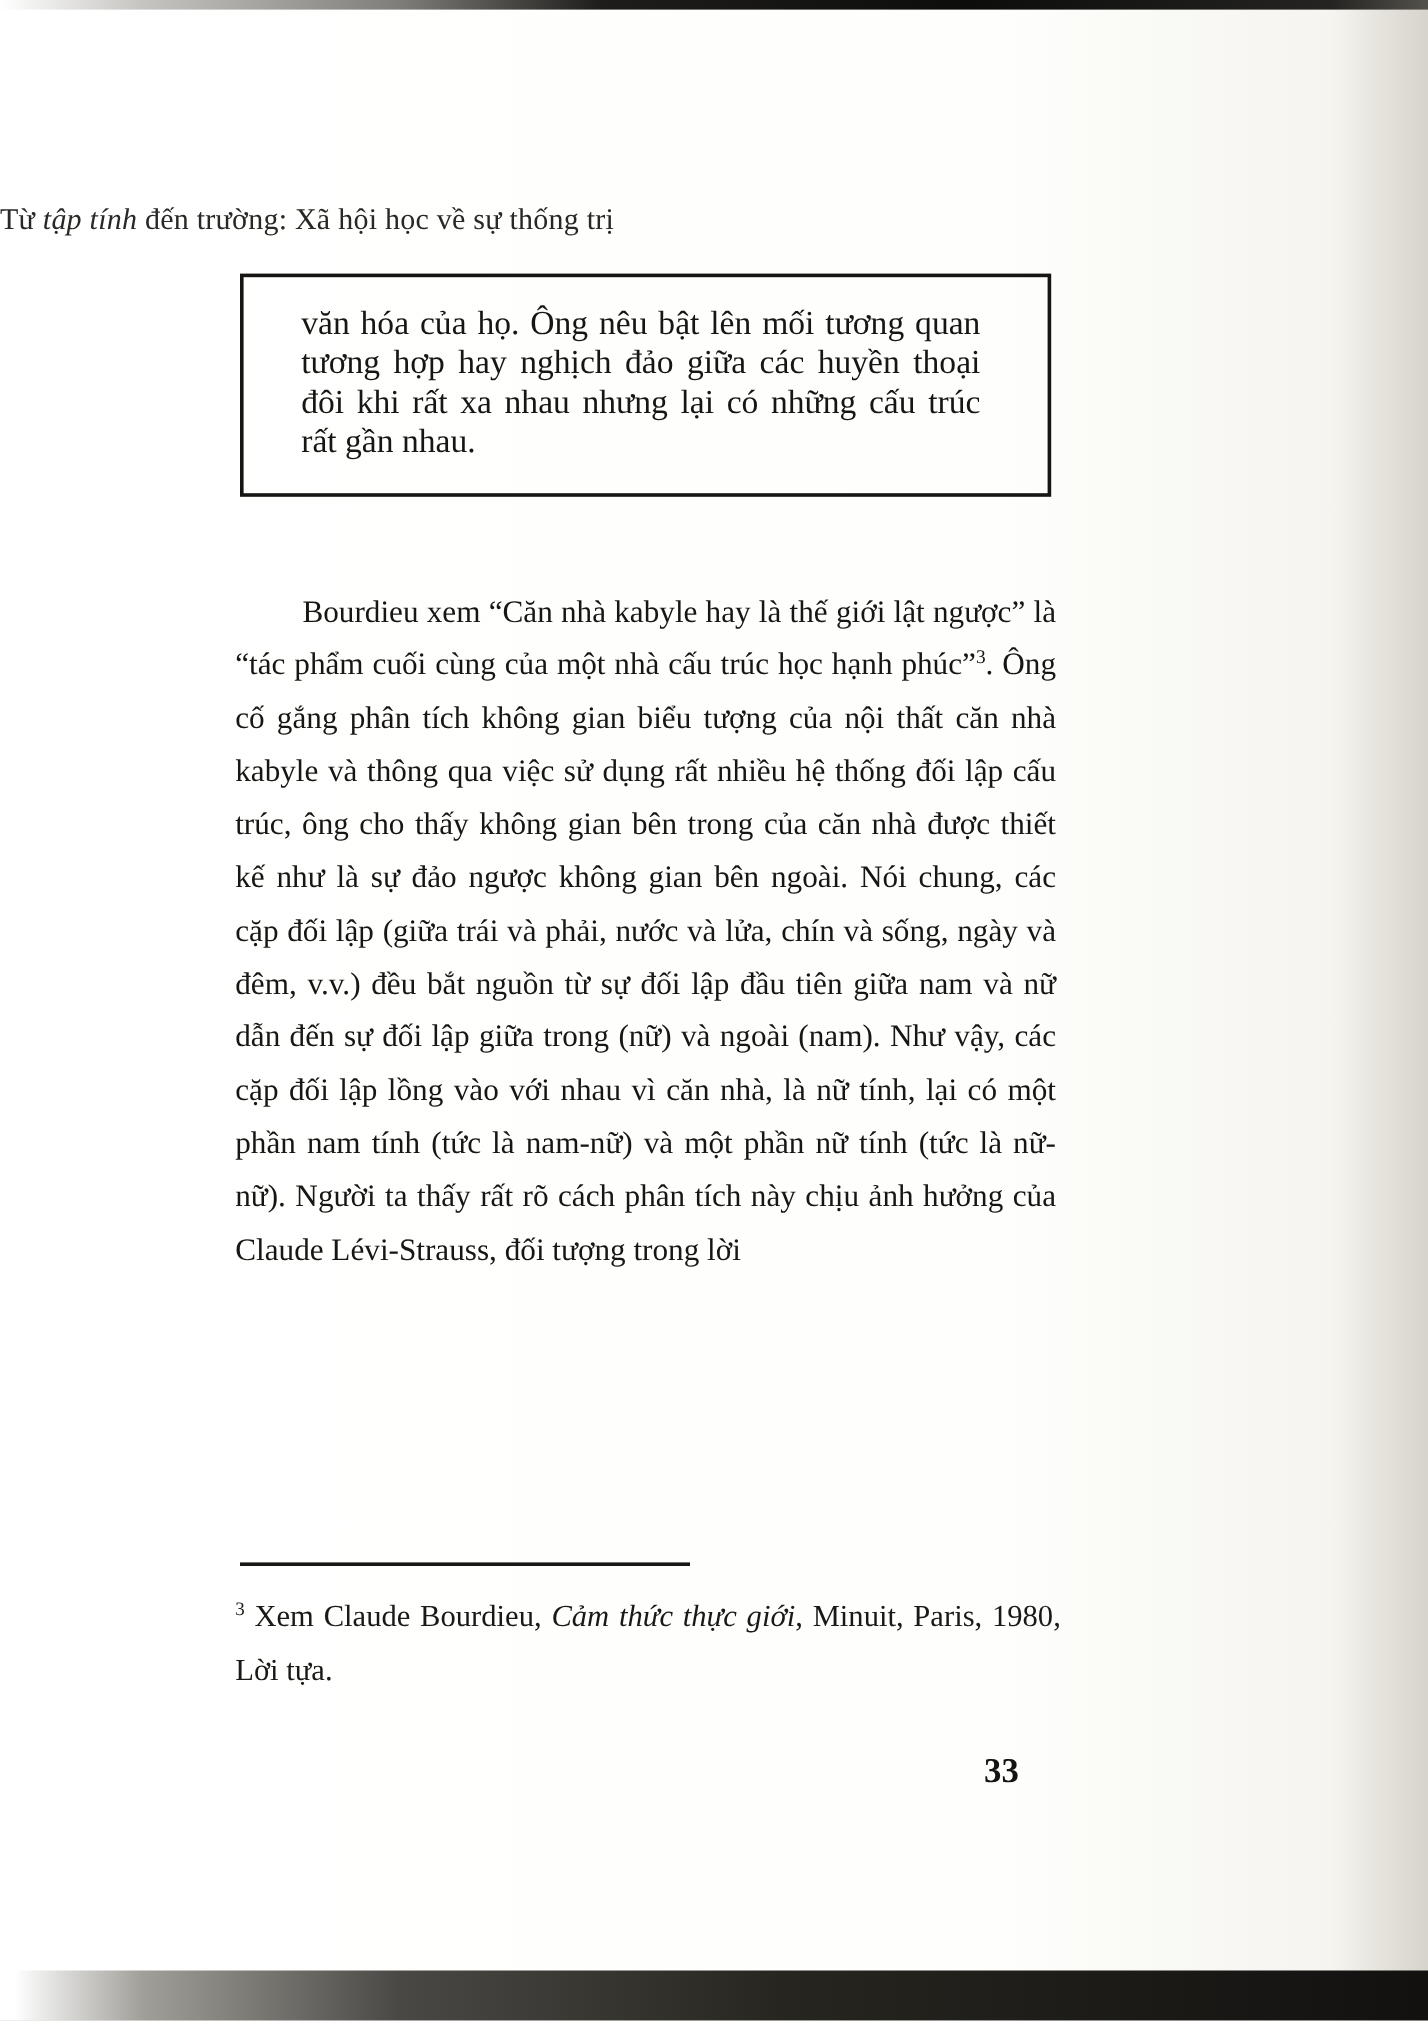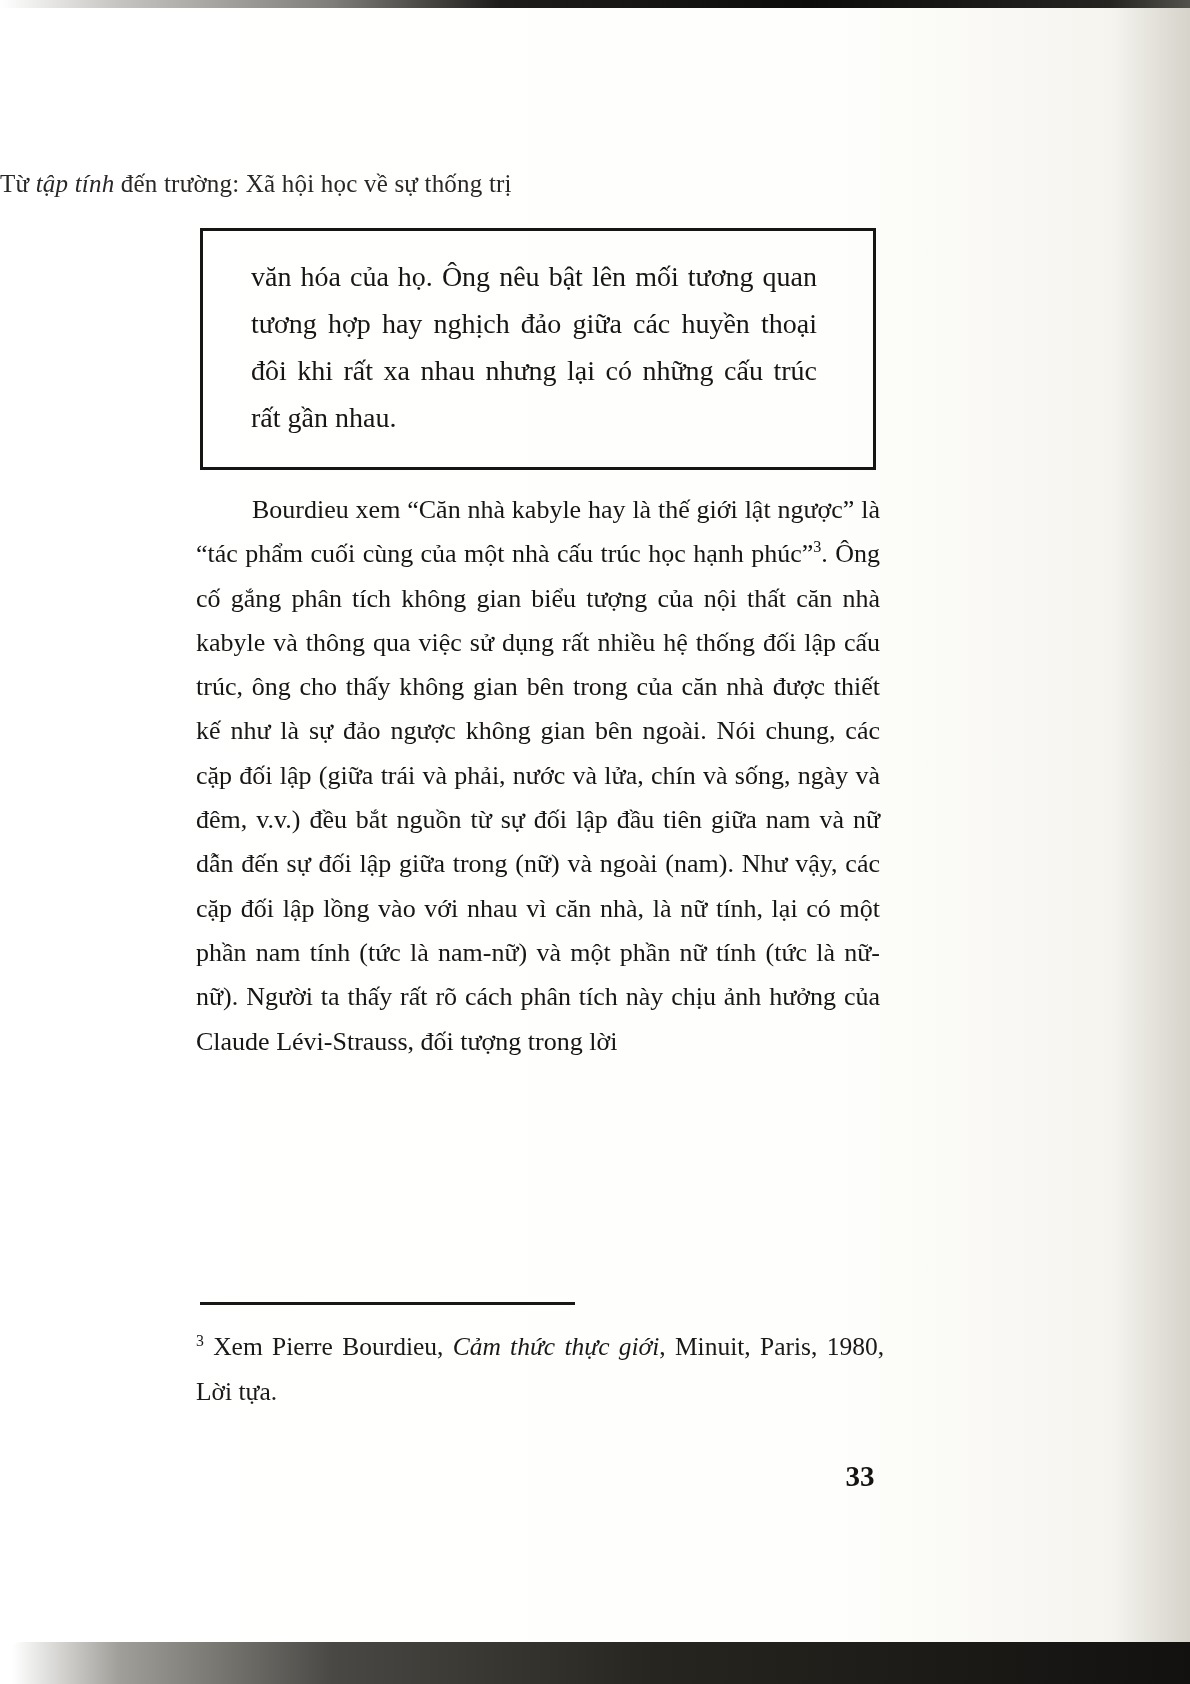--- a/index.html
+++ b/index.html
@@ -43,21 +43,21 @@
   .running-header em { font-style: italic; }
   .quote-box {
     position: absolute;
     top: 228px; left: 200px; width: 676px;
     border: 3px solid #171513;
     padding: 22px 56px 26px 48px;
     background: transparent;
   }
   .quote-text {
     font-size: 28px;
-    line-height: 47px;
+    line-height: 33px;
     text-align: justify;
     color: #181614;
   }
   .body-text {
     position: absolute;
     top: 488px; left: 196px; width: 684px;
     font-size: 26px;
     line-height: 44.3px;
     text-align: justify;
     text-indent: 56px;
@@ -78,21 +78,21 @@
     top: 1324px; left: 196px; width: 688px;
     font-size: 25.5px;
     line-height: 45px;
     text-align: justify;
     color: #1b1917;
   }
   .footnote em { font-style: italic; }
   .page-number {
     position: absolute;
     top: 1460px; left: 820px; width: 80px;
-    text-align: center;
+    text-align: left;
     font-size: 29px;
     font-weight: bold;
     color: #151311;
   }
 </style>
 </head>
 <body>
 
 <div class="page">
 
@@ -106,21 +106,21 @@
     <p class="quote-text">văn hóa của họ. Ông nêu bật lên mối tương quan tương hợp hay nghịch đảo giữa các huyền thoại đôi khi rất xa nhau nhưng lại có những cấu trúc rất gần nhau.</p>
   </div>
 
   <div class="body-text">
     <span>Bourdieu xem “Căn nhà kabyle hay là thế giới lật ngược” là “tác phẩm cuối cùng của một nhà cấu trúc học hạnh phúc”</span><sup class="sup">3</sup><span>. Ông cố gắng phân tích không gian biểu tượng của nội thất căn nhà kabyle và thông qua việc sử dụng rất nhiều hệ thống đối lập cấu trúc, ông cho thấy không gian bên trong của căn nhà được thiết kế như là sự đảo ngược không gian bên ngoài. Nói chung, các cặp đối lập (giữa trái và phải, nước và lửa, chín và sống, ngày và đêm, v.v.) đều bắt nguồn từ sự đối lập đầu tiên giữa nam và nữ dẫn đến sự đối lập giữa trong (nữ) và ngoài (nam). Như vậy, các cặp đối lập lồng vào với nhau vì căn nhà, là nữ tính, lại có một phần nam tính (tức là nam-nữ) và một phần nữ tính (tức là nữ-nữ). Người ta thấy rất rõ cách phân tích này chịu ảnh hưởng của Claude Lévi-Strauss, đối tượng trong lời</span>
   </div>
 
   <div class="footnote-rule"></div>
 
   <div class="footnote">
-    <sup class="sup">3</sup><span> Xem Pierre Bourdieu, </span><em>Cảm thức thực giới</em><span>, Minuit, Paris, 1980, Lời tựa.</span>
+    <sup class="sup">3</sup><span> Xem Claude Bourdieu, </span><em>Cảm thức thực giới</em><span>, Minuit, Paris, 1980, Lời tựa.</span>
   </div>
 
   <div class="page-number">33</div>
 
   <div class="scan-shade-right"></div>
   <div class="scan-edge-bottom"></div>
 
 </div>
 
 </body></html>

